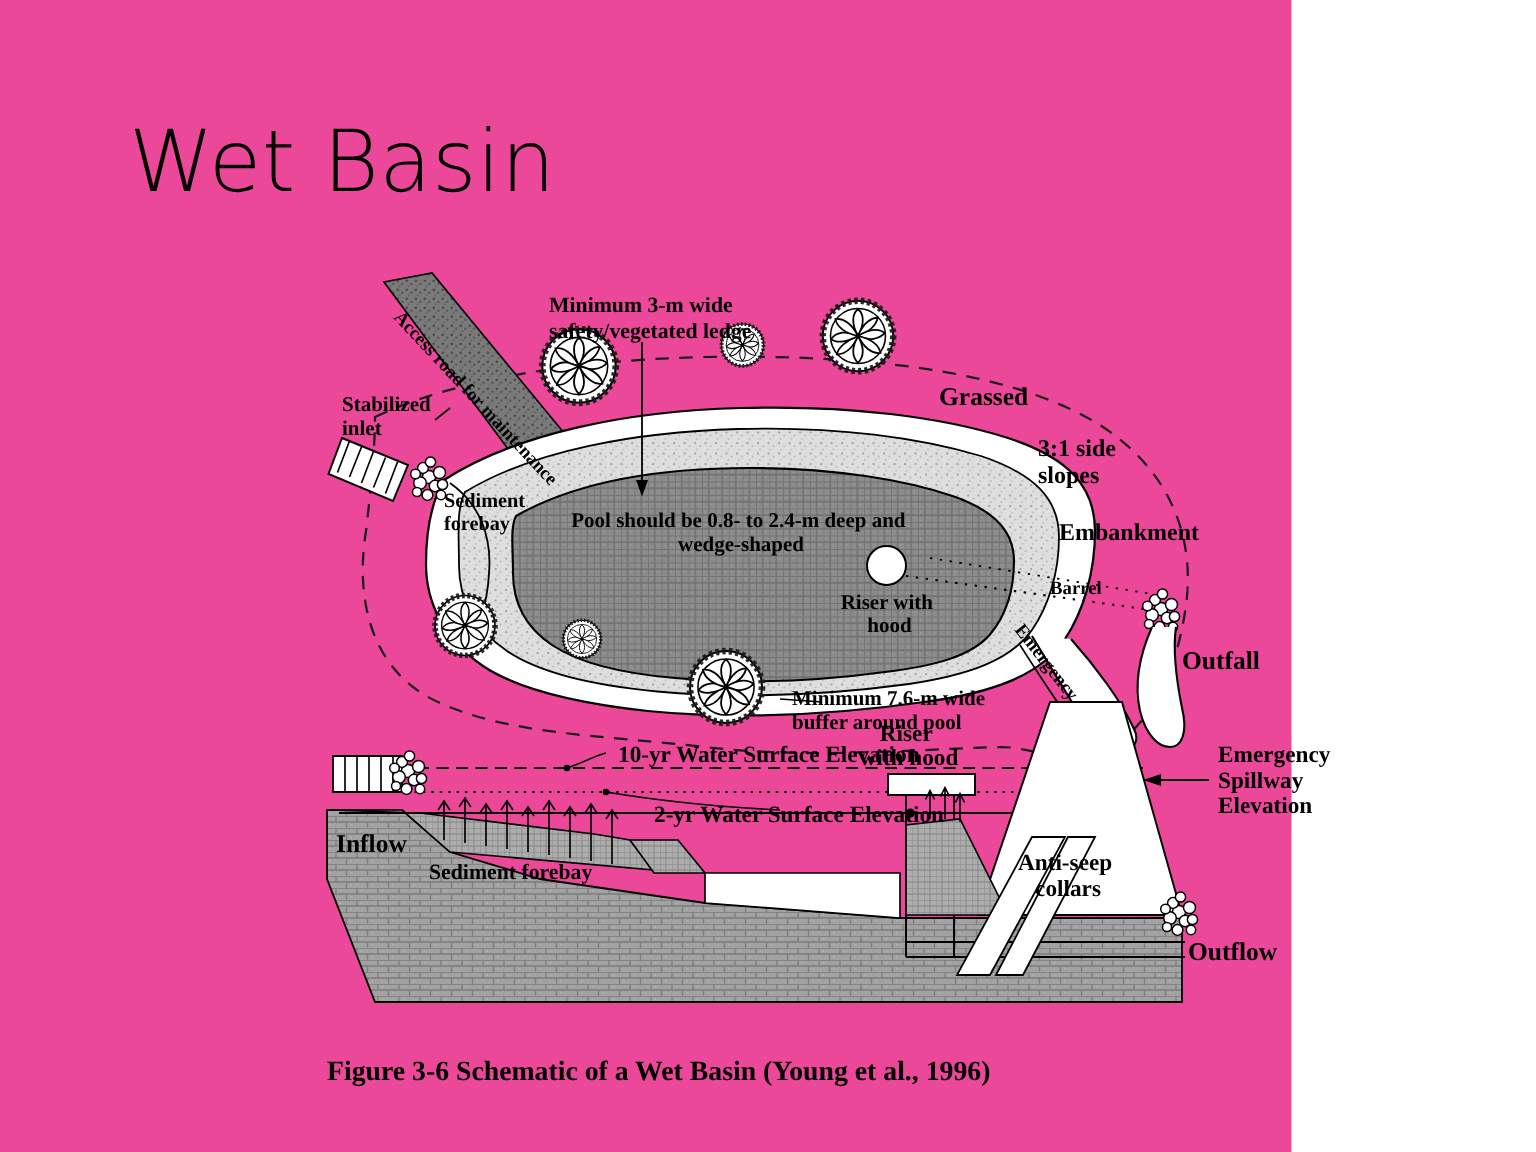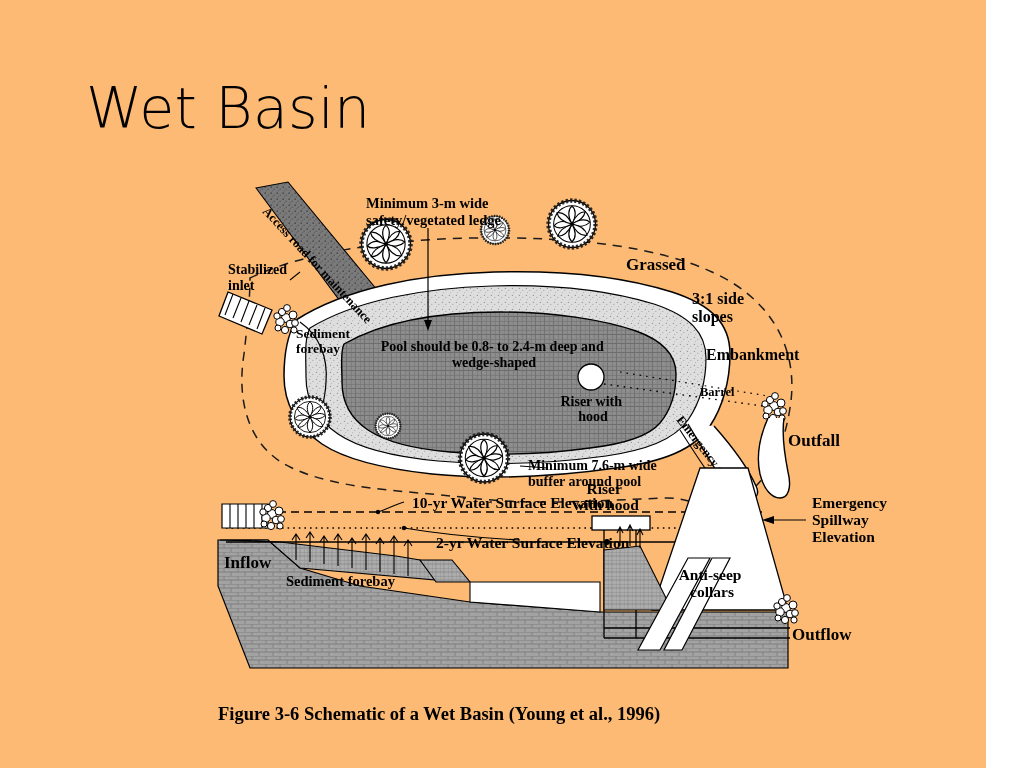--- a/index.html
+++ b/index.html
@@ -11,23 +11,24 @@
   body {
     width: 1024px;
     height: 768px;
     overflow: hidden;
     font-family: "Liberation Sans", sans-serif;
     position: relative;
   }
   #slide {
     position: absolute;
     left: 0; top: 0;
-    width: 986px;
+    width: 821px;
     height: 768px;
-    background: #fdba74;
+    background: #ec4899;
+    padding-left: 40px;
   }
   #slide-title {
     position: absolute;
     left: 86px;
     top: 76px;
     font-family: "DejaVu Sans", sans-serif;
     font-weight: 300;
     font-size: 57px;
     line-height: 64px;
     color: #000000;

